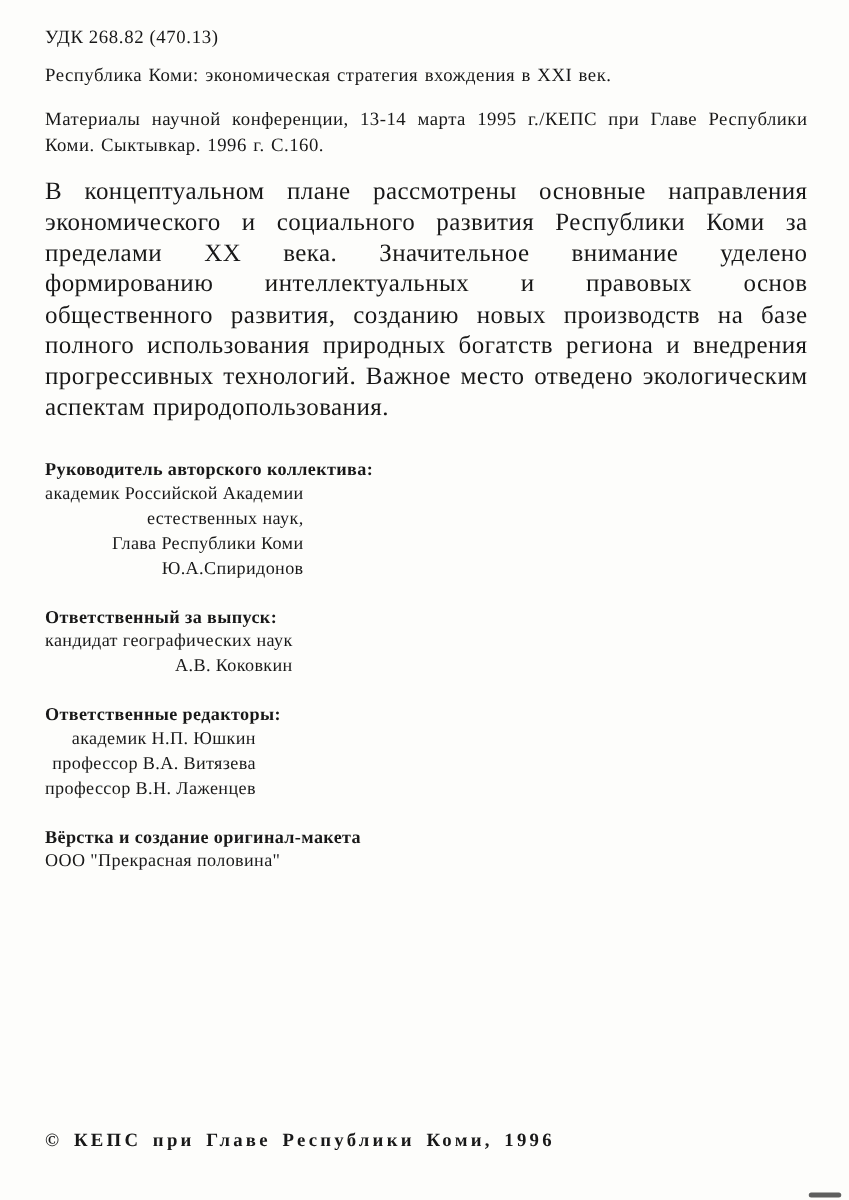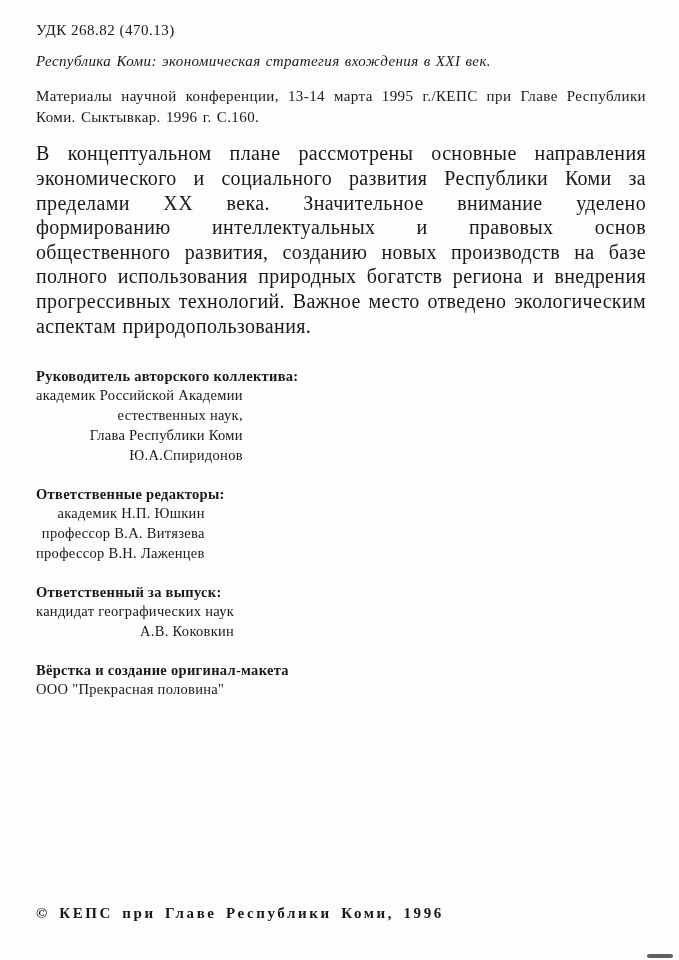--- a/index.html
+++ b/index.html
@@ -21,21 +21,20 @@
   .udk {
     font-size: 15px;
     letter-spacing: 0.5px;
     margin-bottom: 14px;
   }
   .title {
     font-size: 15px;
     letter-spacing: 0.4px;
     margin-bottom: 16px;
     word-spacing: 1px;
-    font-style: italic;
   }
   .publication {
     font-size: 15px;
     letter-spacing: 0.4px;
     word-spacing: 1px;
     line-height: 1.38;
     text-align: justify;
     margin-bottom: 14px;
   }
   .abstract {
@@ -104,30 +103,30 @@
 
     <div class="credit-row">
       <div class="credit-label">Руководитель авторского коллектива:</div>
       <div class="credit-value">академик Российской Академии
 естественных наук,
 Глава Республики Коми
 Ю.А.Спиридонов</div>
     </div>
 
     <div class="credit-row">
+      <div class="credit-label">Ответственный за выпуск:</div>
+      <div class="credit-value">кандидат географических наук
+А.В. Коковкин</div>
+    </div>
+
+    <div class="credit-row">
       <div class="credit-label">Ответственные редакторы:</div>
       <div class="credit-value">академик Н.П. Юшкин
 профессор В.А. Витязева
 профессор В.Н. Лаженцев</div>
-    </div>
-
-    <div class="credit-row">
-      <div class="credit-label">Ответственный за выпуск:</div>
-      <div class="credit-value">кандидат географических наук
-А.В. Коковкин</div>
     </div>
 
     <div class="credit-row">
       <div class="credit-label">Вёрстка и создание оригинал-макета</div>
       <div class="credit-value">ООО "Прекрасная половина"</div>
     </div>
 
   </div>
 
   <p class="copyright">© КЕПС при Главе Республики Коми, 1996</p>

